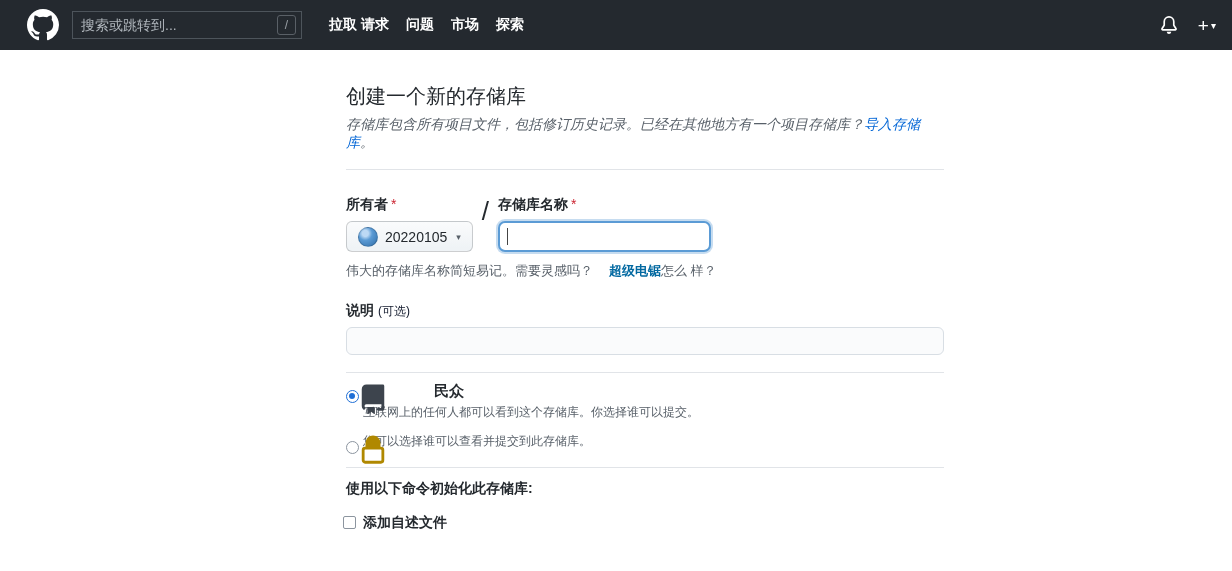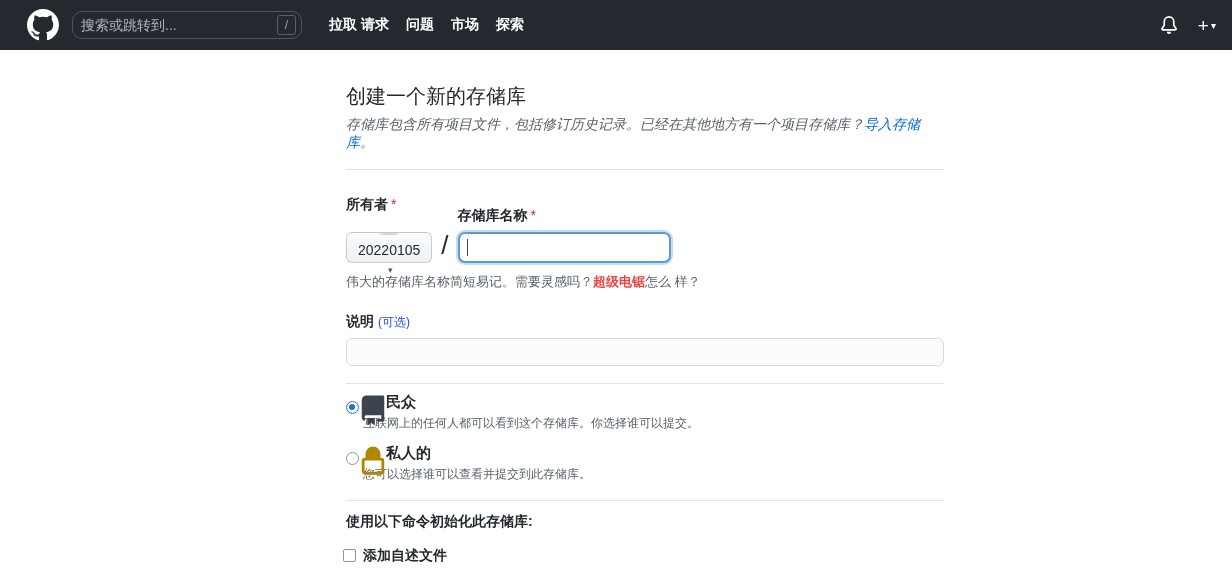--- a/index.html
+++ b/index.html
@@ -6,21 +6,21 @@
   html,body { width:1232px; height:571px; overflow:hidden; background:#fff;
     font-family:"Liberation Sans","DejaVu Sans",sans-serif; color:#24292e; }
 
   
   .header { height:50px; background:#24292f; display:flex; align-items:center;
     padding:0 16px 0 27px; }
   .logo { width:32px; height:32px; display:flex; align-items:center; cursor:pointer; }
   .logo svg { width:32px; height:32px; fill:#fff; }
   .search-wrap { position:relative; margin-left:13px; }
   .search-input { width:230px; height:28px; background:#24292f; border:1px solid #4d545b;
-    border-radius:10px; color:#c9d1d9; font-size:14px; padding:0 30px 0 8px; outline:none; }
+    border-radius:0; color:#c9d1d9; font-size:14px; padding:0 30px 0 8px; outline:none; }
   .search-input::placeholder { color:#b0b6bc; }
   .slash-key { position:absolute; right:6px; top:4px; width:19px; height:20px;
     border:1px solid #5a6067; border-radius:3px; color:#9aa0a6; font-size:12px;
     display:flex; align-items:center; justify-content:center; }
   .nav { display:flex; align-items:flex-end; margin-left:10px; }
   .nav a { color:#fff; font-size:14px; font-weight:bold; text-decoration:none;
     margin-left:17px; white-space:nowrap; cursor:pointer; }
   .header-right { margin-left:auto; display:flex; align-items:center; gap:20px; }
   .bell { width:18px; height:18px; cursor:pointer; }
   .bell svg { width:18px; height:18px; fill:#fff; }
@@ -28,60 +28,60 @@
   .plus-glyph { font-size:19px; font-weight:400; line-height:1; }
   .caret-glyph { font-size:10px; margin-left:2px; color:#fff; }
 
   
   .main { width:598px; margin-left:346px; }
   .page-title { font-size:20px; font-weight:400; margin-top:33px; color:#24292e; }
   .page-intro { margin-top:6px; font-size:14px; color:#586069;font-style:italic; }
   a.link { color:#0366d6; text-decoration:none; cursor:pointer; }
   .hr { border:none; border-top:1px solid #e1e4e8; margin-top:17px; }
 
-  .fields-row { display:flex; align-items:flex-end; margin-top:26px; }
+  .fields-row { display:flex; margin-top:26px; }
   .field-label { display:block; font-size:14px; font-weight:bold; margin-bottom:7px; }
   .required { color:#cb2431; font-weight:400; margin-left:3px; }
   .owner-btn { display:inline-flex; align-items:center; gap:7px; height:31px;
     padding:0 11px; background:linear-gradient(-180deg,#fafbfc,#eff3f6 90%);
     border:1px solid rgba(27,31,35,.2); border-radius:6px; font-size:14px;
-    color:#24292e; cursor:pointer;flex-direction:column; }
+    color:#24292e; cursor:pointer; }
   .avatar { width:20px; height:20px; border-radius:50%;
     background:radial-gradient(circle at 35% 30%, #bcd9f5 0 18%, #5b9bd5 40%, #2f6da8 100%);
     border:1px solid rgba(0,0,0,.15); }
   .owner-caret { font-size:9px; color:#586069; margin-left:2px; }
   .slash-sep { font-size:26px; color:#24292e; margin:0 9px 2px 9px; font-weight:400; }
   .repo-input-wrap { position:relative; }
   .repo-input { width:213px; height:31px; border:2px solid #5b9bd5; border-radius:7px;
     box-shadow:0 0 0 2px rgba(91,155,213,.35); outline:none; font-size:14px;
     padding:0 8px 0 10px; }
   .text-cursor { position:absolute; left:9px; top:7px; width:1px; height:17px;
     background:#444; }
   .name-hint { margin-top:10px; font-size:13px; color:#586069; }
-  .suggestion { color:#ef4444; font-weight:bold; }
+  .suggestion { color:#0369a1; font-weight:bold;margin-left:16px; }
 
   .desc-label { margin-top:22px; font-size:14px; font-weight:bold; }
-  .optional { font-weight:400; font-size:12px; color:#1d4ed8; margin-left:4px; }
+  .optional { font-weight:400; font-size:12px; color:#0f172a; margin-left:4px; }
   .desc-input { margin-top:7px; width:598px; height:28px; background:#fafbfc;
     border:1px solid #d8dee4; border-radius:6px; outline:none; font-size:14px; padding:0 8px; }
 
   .radio-row { position:relative; padding-left:40px; }
   .radio-row.first { margin-top:9px; }
   .radio-row.second { margin-top:12px; }
   .radio { position:absolute; left:0; top:8px; width:13px; height:13px; border-radius:50%;
     background:#fff; cursor:pointer; }
   .radio.checked { border:1.5px solid #1f6fd6; }
   .radio.checked::after { content:""; position:absolute; left:2px; top:2px; width:6px;
     height:6px; border-radius:50%; background:#1f6fd6; }
   .radio.unchecked { border:1px solid #8c959f; }
   .type-icon { position:absolute; left:12px; top:1px; }
   .type-icon svg { width:30px; height:33px; }
   .repo-glyph { fill:#3d444d; }
   .lock-glyph { fill:#b08800; }
-  .radio-label { font-size:15px; font-weight:bold; color:#24292e; }
+  .radio-label { font-size:15px; font-weight:bold; color:#24292e;margin-left:48px; }
   .radio-desc { font-size:12px; color:#586069; margin:3px 0 0 -23px; }
 
   .init-heading { margin-top:12px; font-size:14px; font-weight:bold; }
   .init-note { margin-top:5px; font-size:13px; color:#586069; }
   .check-row { position:relative; padding-left:17px; }
   .check-row.first { margin-top:16px; }
   .checkbox { position:absolute; left:-3px; top:2px; width:13px; height:13px;
     border:1px solid #8c959f; border-radius:2px; background:#fff; cursor:pointer; }
   .check-label { font-size:14px; font-weight:bold; }
   .check-label .plain { font-weight:400; }
@@ -160,21 +160,20 @@
     <div class="radio-desc">互联网上的任何人都可以看到这个存储库。你选择谁可以提交。</div>
   </div>
 
   <div class="radio-row second">
     <span class="radio unchecked"></span>
     <span class="type-icon">
       <svg viewBox="0 0 16 16">
           <path class="lock-glyph" d="M4 4v2h-.25A1.75 1.75 0 0 0 2 7.75v5.5c0 .966.784 1.75 1.75 1.75h8.5A1.75 1.75 0 0 0 14 13.25v-5.5A1.75 1.75 0 0 0 12.25 6H12V4a4 4 0 1 0-8 0zm6.5 2V4a2.5 2.5 0 0 0-5 0v2h5zM12 7.5h.25a.25.25 0 0 1 .25.25v5.5a.25.25 0 0 1-.25.25h-8.5a.25.25 0 0 1-.25-.25v-5.5a.25.25 0 0 1 .25-.25H12z"></path>
         </svg>
     </span>
-    <div class="radio-label">私人的</div>
     <div class="radio-desc">您可以选择谁可以查看并提交到此存储库。</div>
   </div>
 
   <hr class="hr">
 
   <div class="init-heading">使用以下命令初始化此存储库:</div>
 
   <div class="check-row first">
     <span class="checkbox"></span>
     <div class="check-label"><span>添加自述文件</span><span class="plain"></span></div>

